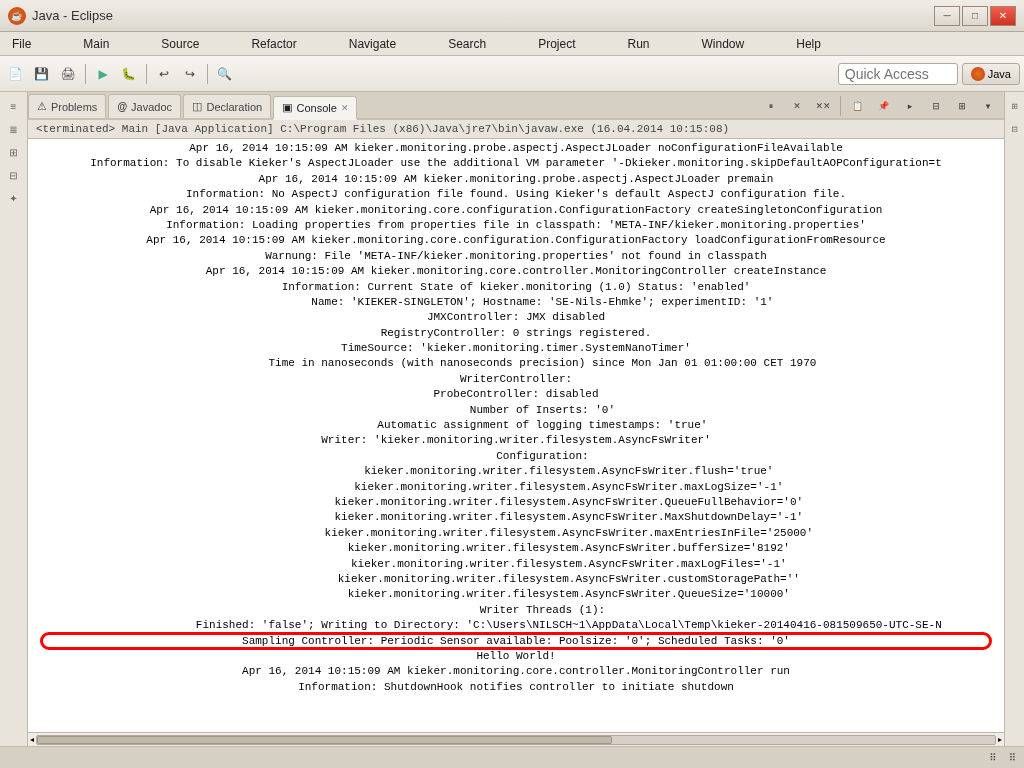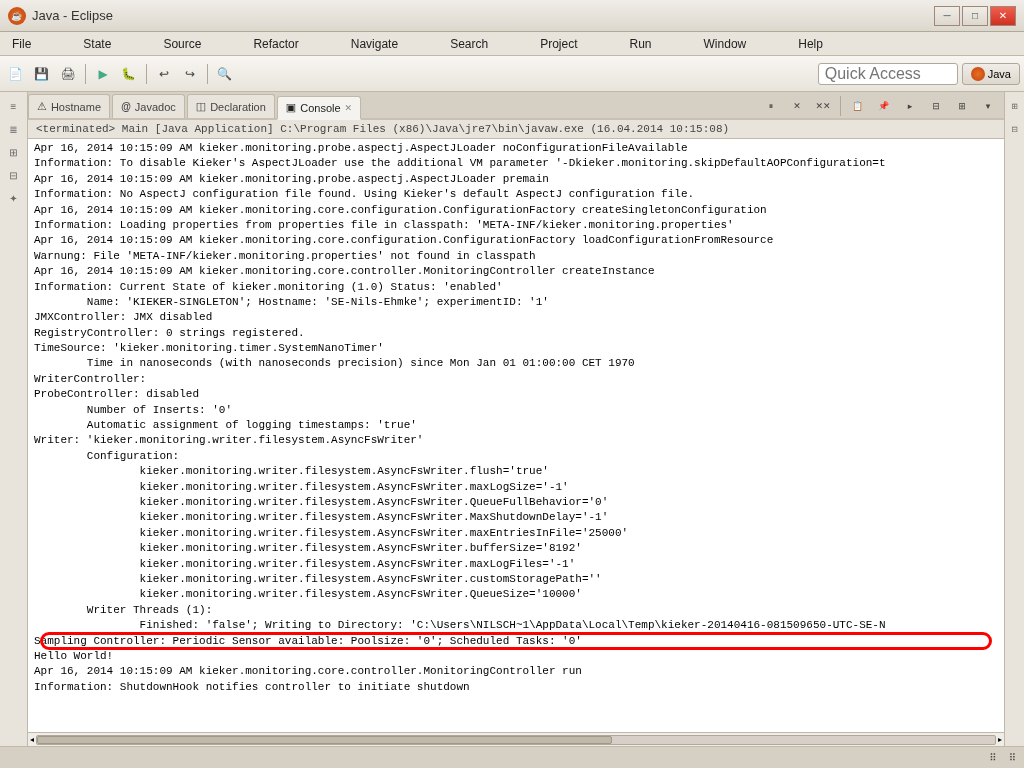--- a/index.html
+++ b/index.html
@@ -108,26 +108,26 @@
       background: #b0a898;
       margin: 0 3px;
     }
     #quick-access-box {
       margin-left: auto;
       display: flex;
       align-items: center;
       gap: 4px;
     }
     #quick-access-input {
-      width: 140px;
+      width: 120px;
       height: 22px;
       border: 1px solid #b0a898;
       border-radius: 3px;
       padding: 0 6px;
-      font-size: 16px;
+      font-size: 14px;
       background: white;
       color: #888;
     }
     #java-btn {
       height: 22px;
       padding: 0 8px;
       background: linear-gradient(to bottom, #f0ede8, #ddd8ce);
       border: 1px solid #b0a898;
       border-radius: 3px;
       font-size: 11px;
@@ -325,21 +325,21 @@
   </div>
   <div id="window-controls">
     <button class="win-btn">─</button>
     <button class="win-btn">□</button>
     <button class="win-btn close">✕</button>
   </div>
 </div>
 
 <div id="menu-bar">
 <div class="menu-item">File</div>
-    <div class="menu-item">State</div>
+    <div class="menu-item">Main</div>
     <div class="menu-item">Source</div>
     <div class="menu-item">Refactor</div>
     <div class="menu-item">Navigate</div>
     <div class="menu-item">Search</div>
     <div class="menu-item">Project</div>
     <div class="menu-item">Run</div>
     <div class="menu-item">Window</div>
     <div class="menu-item">Help</div>
   </div>
 
@@ -373,21 +373,21 @@
     <button class="gutter-btn">⊞</button>
     <button class="gutter-btn">⊟</button>
     <button class="gutter-btn">✦</button>
   </div>
 
   <div id="editor-area">
 
     <div id="tab-bar">
       <div class="tab">
         <span class="tab-icon">⚠</span>
-        <span>Hostname</span>
+        <span>Problems</span>
       </div>
       <div class="tab">
         <span class="tab-icon" style="font-style:italic;font-weight:bold;font-size:10px;">@</span>
         <span>Javadoc</span>
       </div>
       <div class="tab">
         <span class="tab-icon">◫</span>
         <span>Declaration</span>
       </div>
       <div class="tab active">
@@ -407,21 +407,21 @@
         <button class="tb-btn" style="font-size:9px;">⊞</button>
         <button class="tb-btn" style="font-size:9px;">▾</button>
       </div>
     </div>
 
     <div id="console-header">
       <span>&lt;terminated&gt; Main [Java Application] C:\Program Files (x86)\Java\jre7\bin\javaw.exe (16.04.2014 10:15:08)</span>
     </div>
 
     <div id="console-output">
-      <div id="console-lines" style="position:relative;">
+      <div id="console-lines" style="position:relative;text-align:center;">
       <div style="font-family: &quot;Courier New&quot;, monospace; font-size: 11px; line-height: 1.4; white-space: pre; color: rgb(0, 0, 0); padding: 0px 2px;">Apr 16, 2014 10:15:09 AM kieker.monitoring.probe.aspectj.AspectJLoader noConfigurationFileAvailable</div>
           <div style="font-family: &quot;Courier New&quot;, monospace; font-size: 11px; line-height: 1.4; white-space: pre; color: rgb(0, 0, 0); padding: 0px 2px;">Information: To disable Kieker's AspectJLoader use the additional VM parameter '-Dkieker.monitoring.skipDefaultAOPConfiguration=t</div>
           <div style="font-family: &quot;Courier New&quot;, monospace; font-size: 11px; line-height: 1.4; white-space: pre; color: rgb(0, 0, 0); padding: 0px 2px;">Apr 16, 2014 10:15:09 AM kieker.monitoring.probe.aspectj.AspectJLoader premain</div>
           <div style="font-family: &quot;Courier New&quot;, monospace; font-size: 11px; line-height: 1.4; white-space: pre; color: rgb(0, 0, 0); padding: 0px 2px;">Information: No AspectJ configuration file found. Using Kieker's default AspectJ configuration file.</div>
           <div style="font-family: &quot;Courier New&quot;, monospace; font-size: 11px; line-height: 1.4; white-space: pre; color: rgb(0, 0, 0); padding: 0px 2px;">Apr 16, 2014 10:15:09 AM kieker.monitoring.core.configuration.ConfigurationFactory createSingletonConfiguration</div>
           <div style="font-family: &quot;Courier New&quot;, monospace; font-size: 11px; line-height: 1.4; white-space: pre; color: rgb(0, 0, 0); padding: 0px 2px;">Information: Loading properties from properties file in classpath: 'META-INF/kieker.monitoring.properties'</div>
           <div style="font-family: &quot;Courier New&quot;, monospace; font-size: 11px; line-height: 1.4; white-space: pre; color: rgb(0, 0, 0); padding: 0px 2px;">Apr 16, 2014 10:15:09 AM kieker.monitoring.core.configuration.ConfigurationFactory loadConfigurationFromResource</div>
           <div style="font-family: &quot;Courier New&quot;, monospace; font-size: 11px; line-height: 1.4; white-space: pre; color: rgb(0, 0, 0); padding: 0px 2px;">Warnung: File 'META-INF/kieker.monitoring.properties' not found in classpath</div>
           <div style="font-family: &quot;Courier New&quot;, monospace; font-size: 11px; line-height: 1.4; white-space: pre; color: rgb(0, 0, 0); padding: 0px 2px;">Apr 16, 2014 10:15:09 AM kieker.monitoring.core.controller.MonitoringController createInstance</div>
           <div style="font-family: &quot;Courier New&quot;, monospace; font-size: 11px; line-height: 1.4; white-space: pre; color: rgb(0, 0, 0); padding: 0px 2px;">Information: Current State of kieker.monitoring (1.0) Status: 'enabled'</div>

